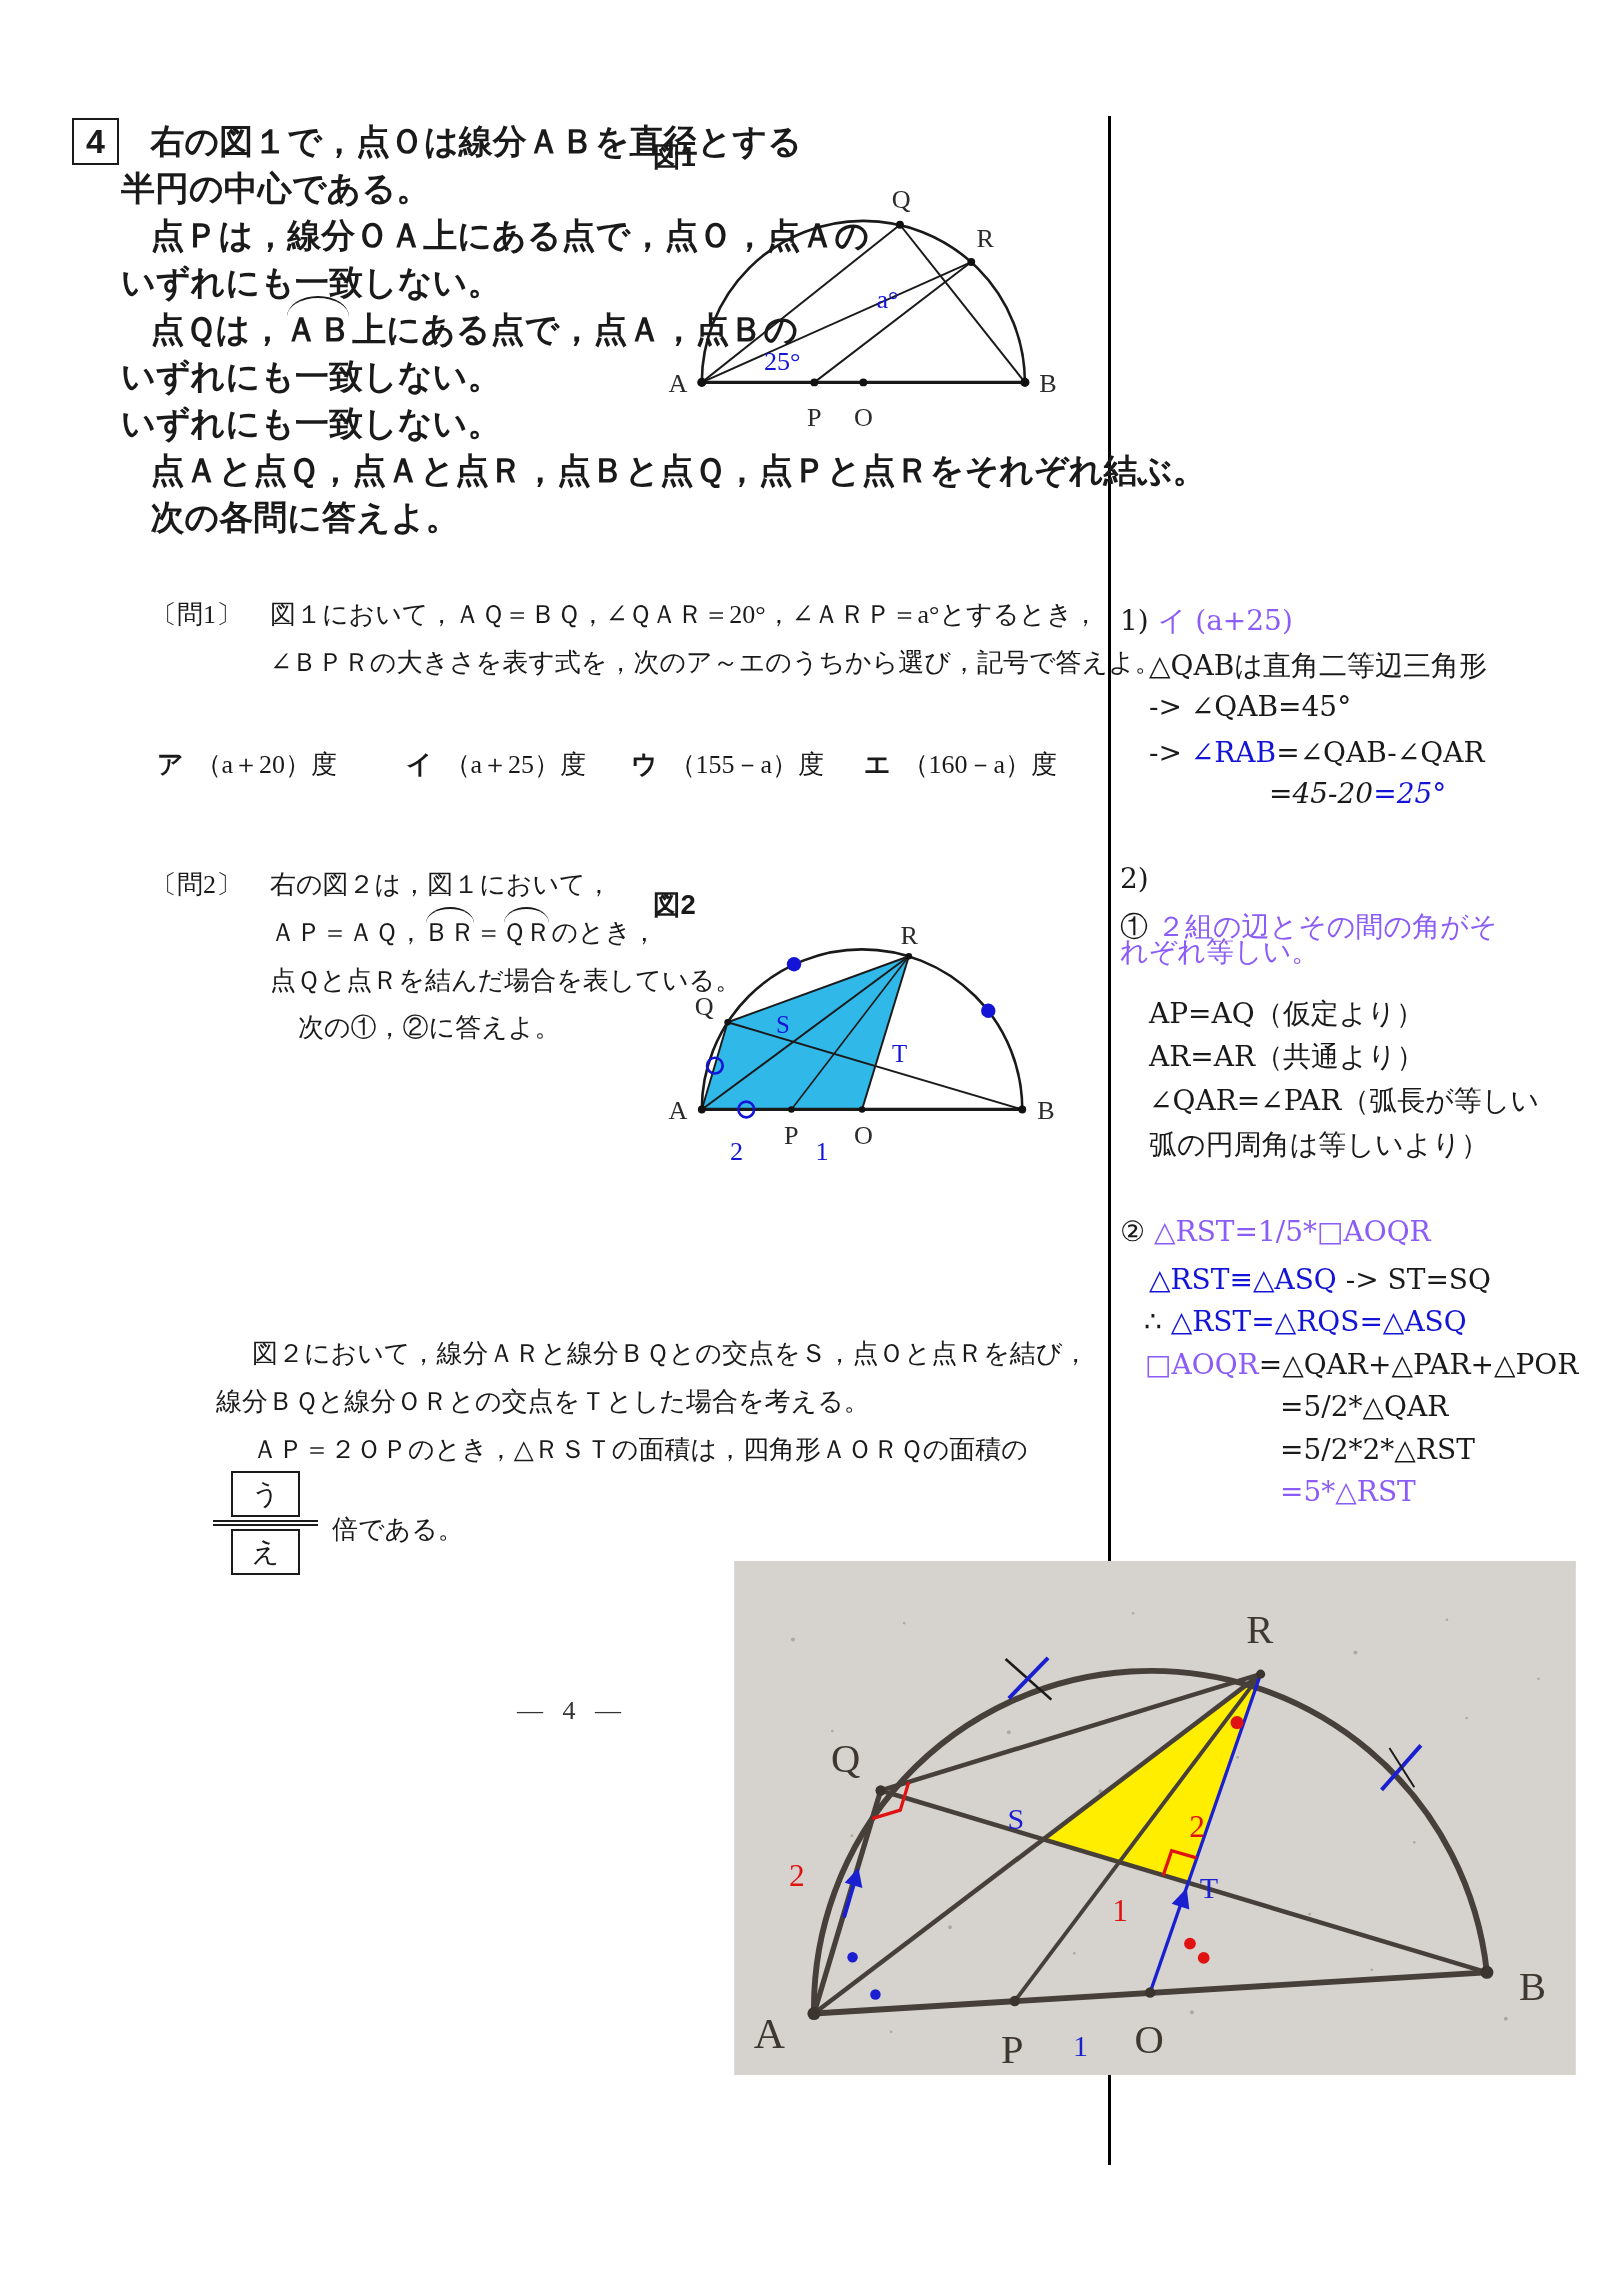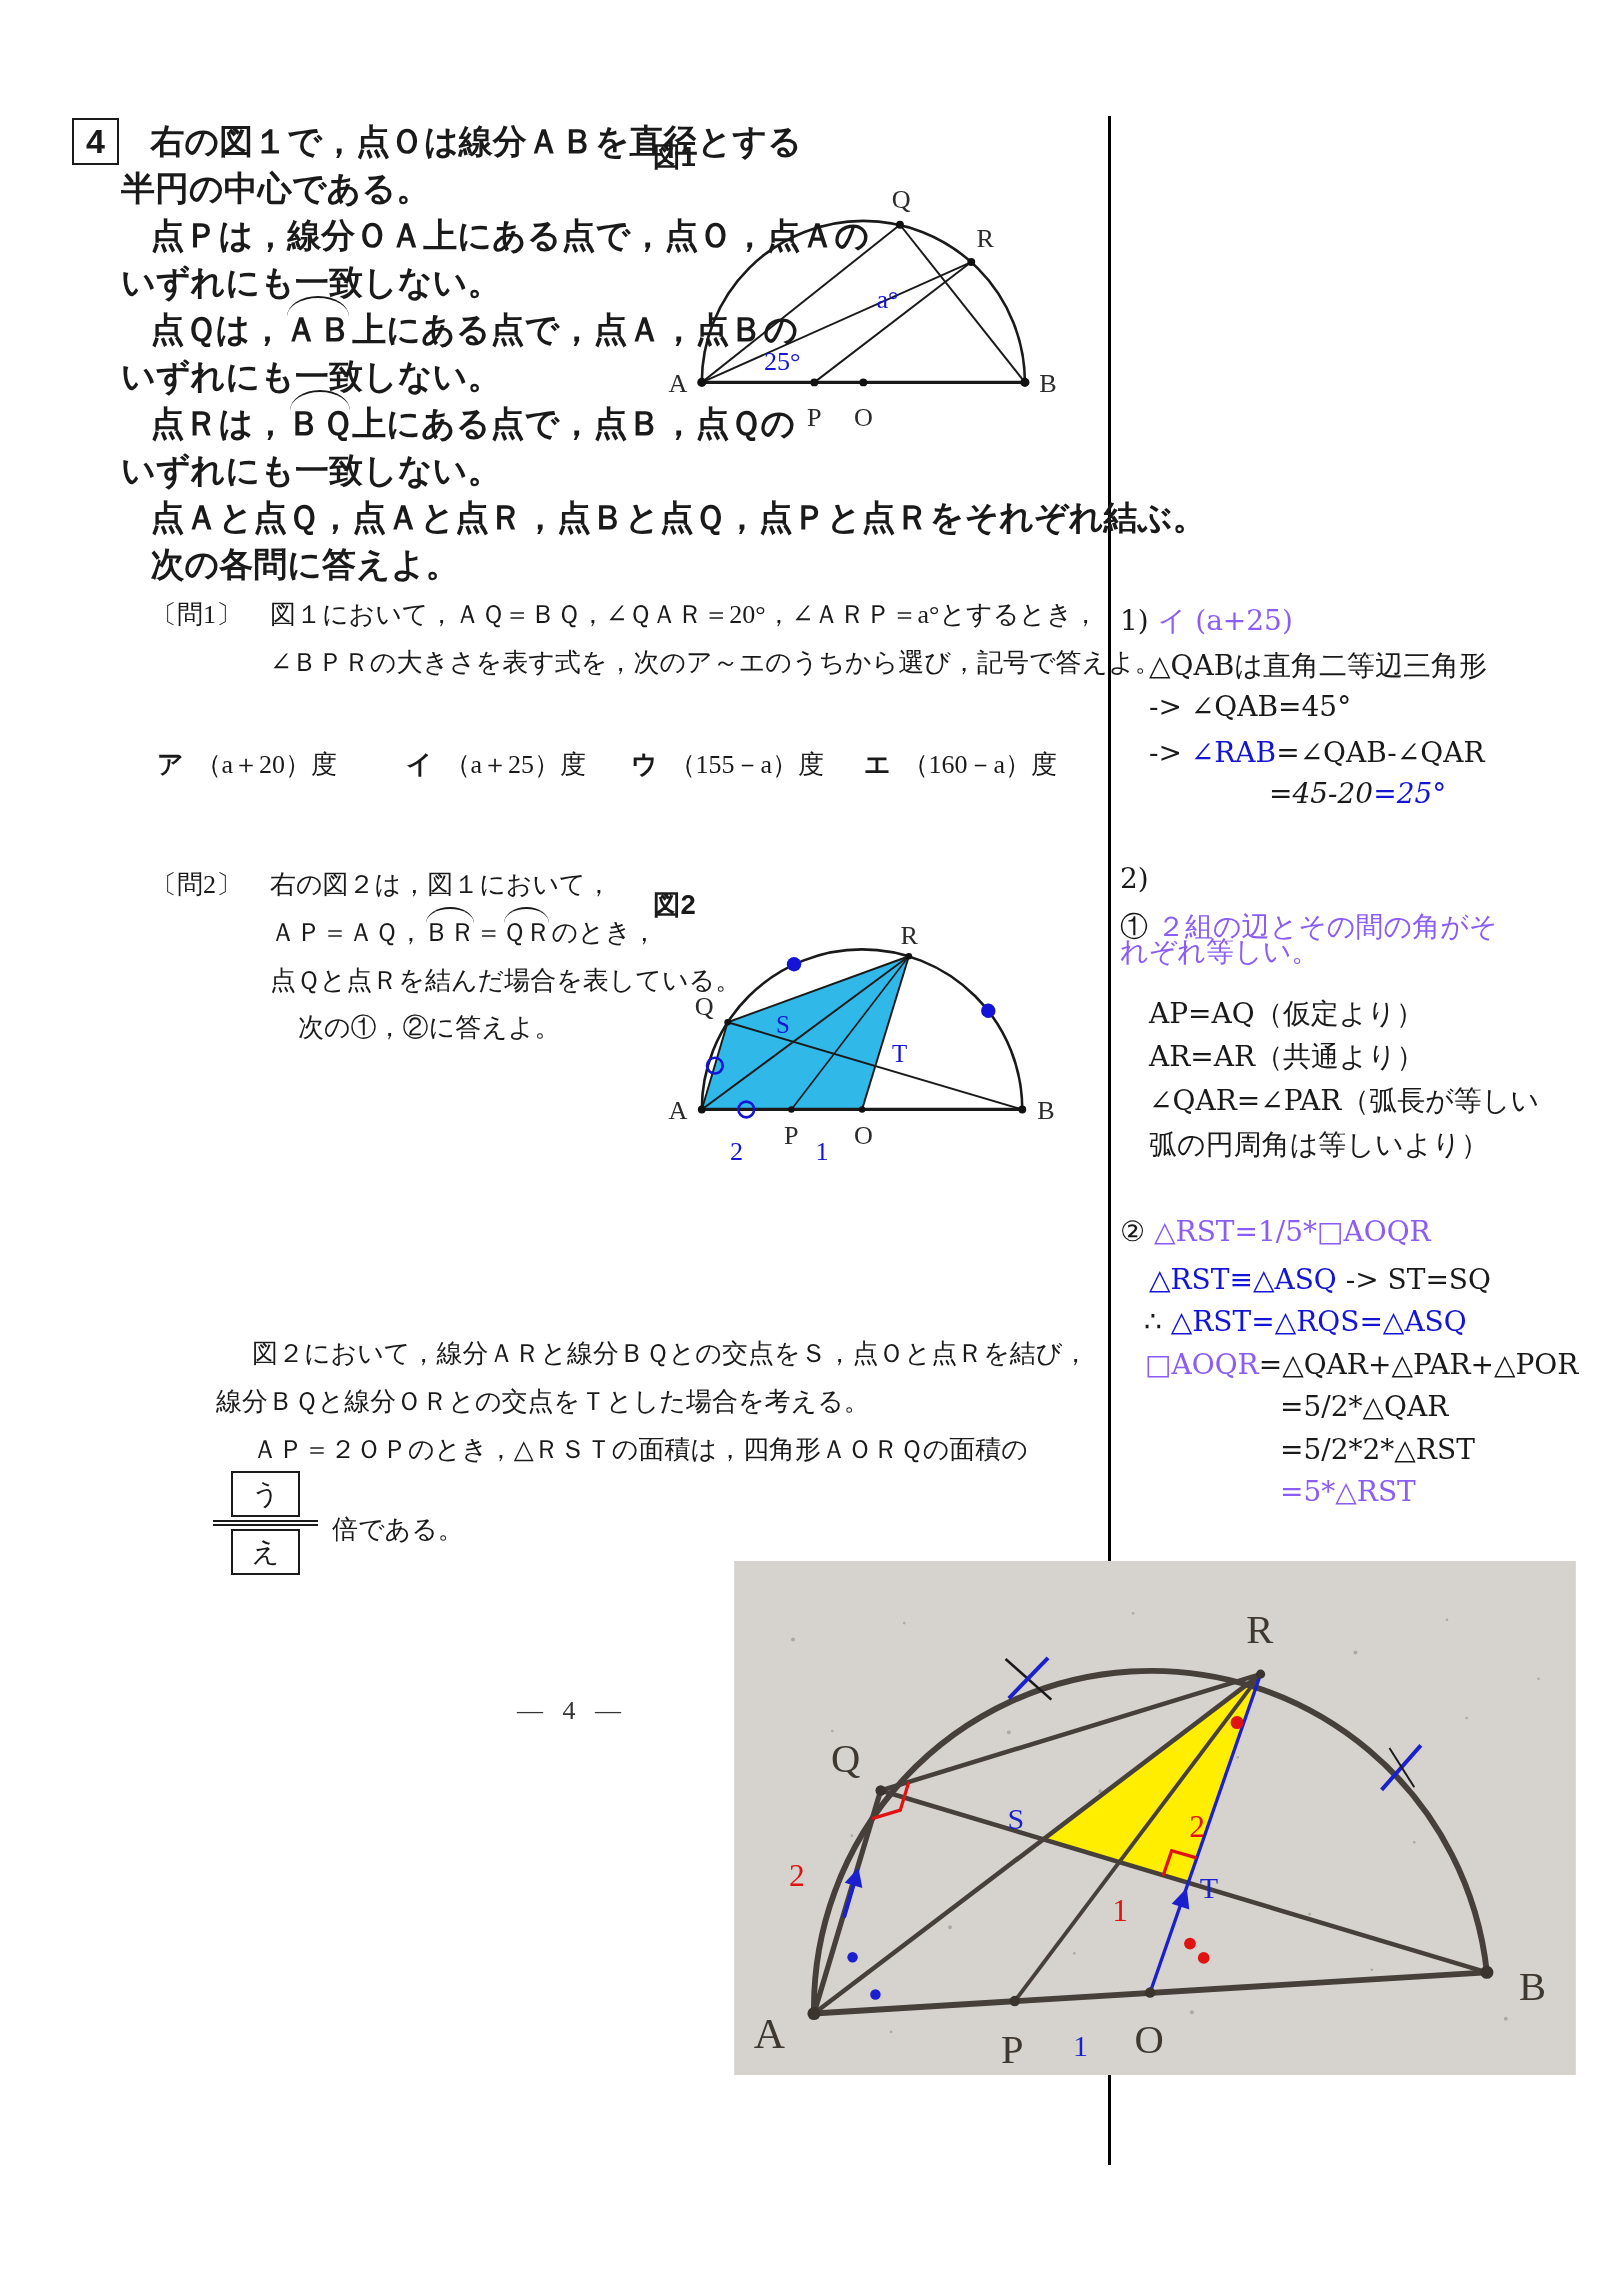--- a/index.html
+++ b/index.html
@@ -45,21 +45,20 @@
     <span>4</span>
   </div>
 
   <div class="abs" style="left:121px;top:118px;width:982px;">
     <div class="introline ind">右の図１で，点Ｏは線分ＡＢを直径とする</div>
     <div class="introline">半円の中心である。</div>
     <div class="introline ind">点Ｐは，線分ＯＡ上にある点で，点Ｏ，点Ａの</div>
     <div class="introline">いずれにも一致しない。</div>
     <div class="introline ind"><span>点Ｑは，</span><span class="arcmark">ＡＢ</span><span>上にある点で，点Ａ，点Ｂの</span></div>
     <div class="introline">いずれにも一致しない。</div>
-    <div class="introline ind"><span>点Ｒは，</span><span class="arcmark">ＢＱ</span><span>上にある点で，点Ｂ，点Ｑの</span></div>
     <div class="introline">いずれにも一致しない。</div>
     <div class="introline ind">点Ａと点Ｑ，点Ａと点Ｒ，点Ｂと点Ｑ，点Ｐと点Ｒをそれぞれ結ぶ。</div>
     <div class="introline ind">次の各問に答えよ。</div>
   </div>
 
   <div class="abs figtitle" style="left:653px;top:139px;">図1</div>
   <svg style="left:622px;top:124px;" width="484" height="314" viewBox="950 190 740 480">
     <path d="M1072,585 A247,247 0 0 1 1566,585" fill="none" stroke="#1a1a1a" stroke-width="4"></path>
     <line x1="1072" y1="585" x2="1566" y2="585" stroke="#1a1a1a" stroke-width="5"></line>
     <line x1="1072" y1="585" x2="1375" y2="344" stroke="#1a1a1a" stroke-width="3"></line>

